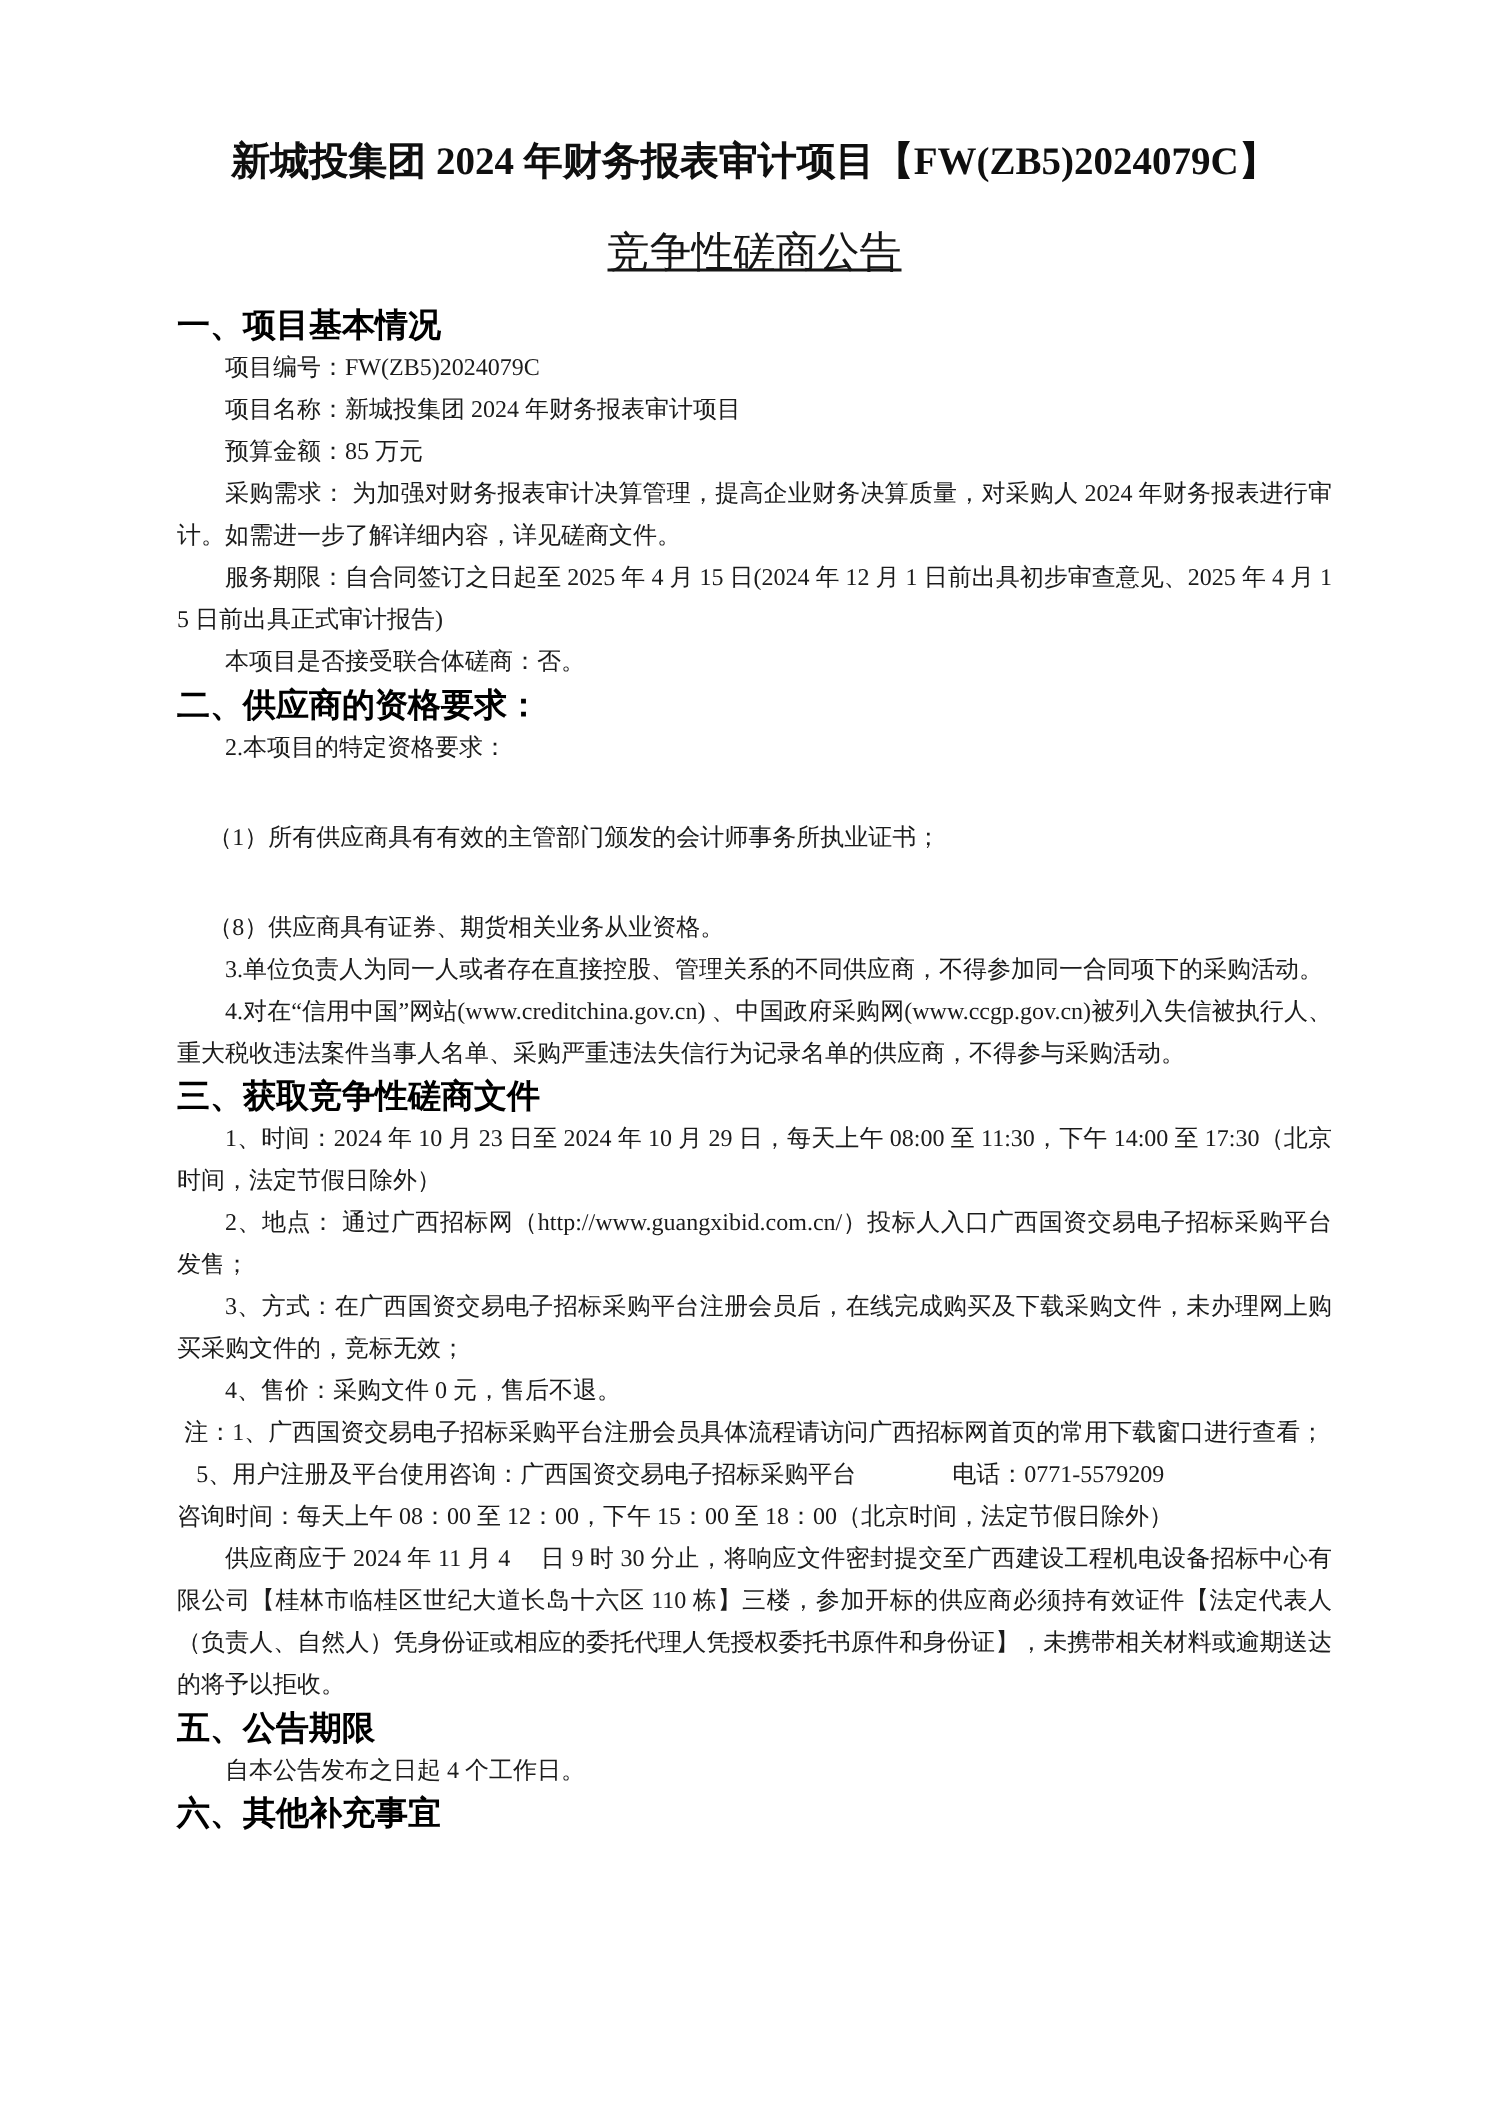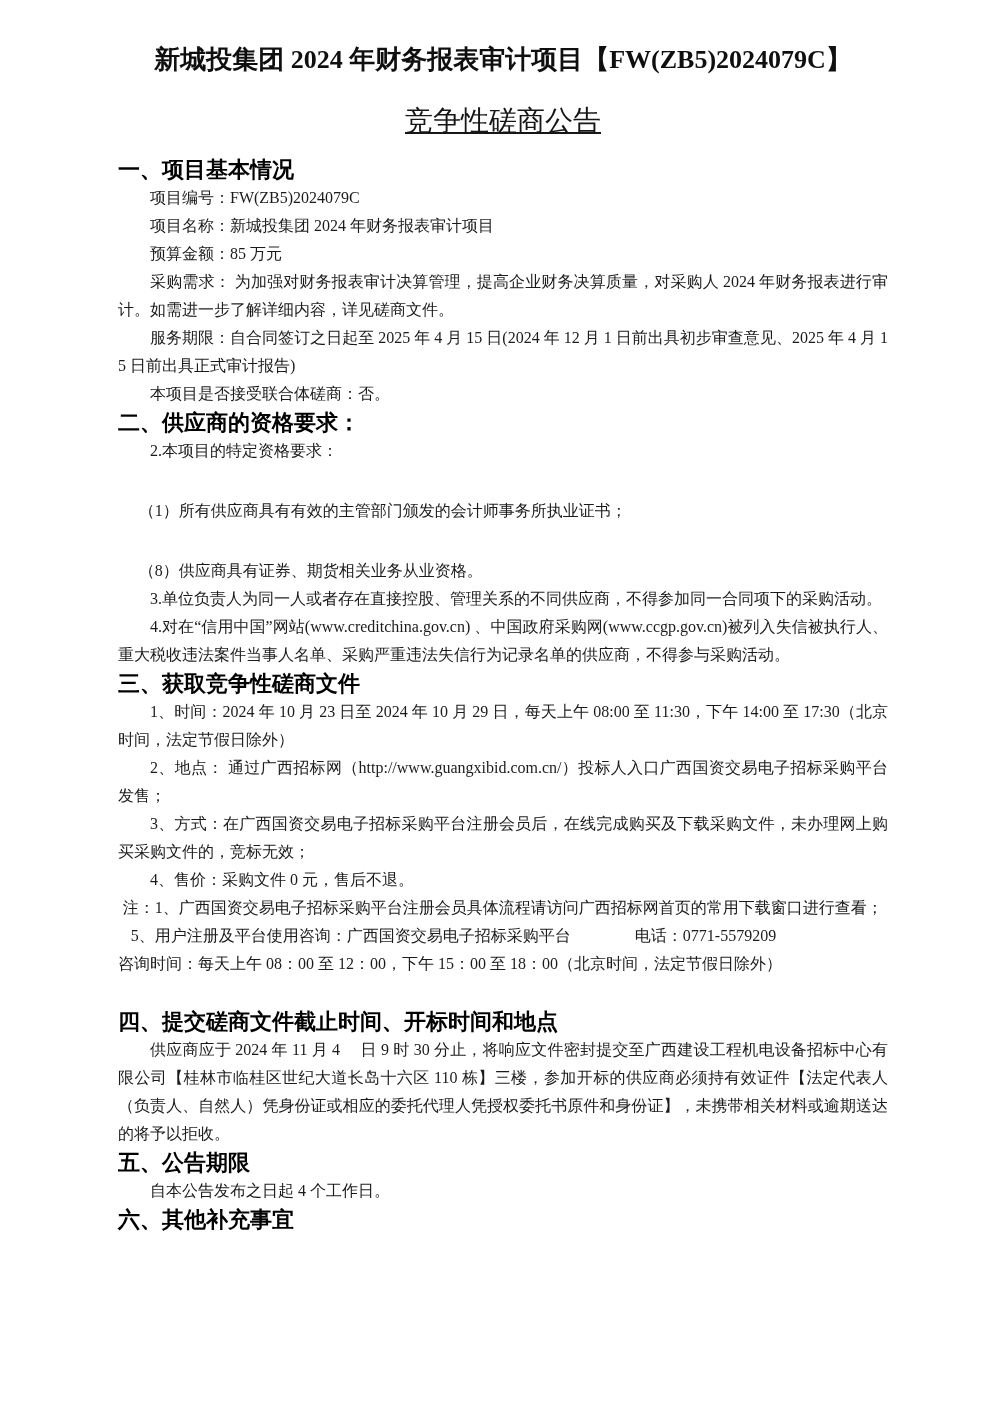--- a/index.html
+++ b/index.html
@@ -7,21 +7,21 @@
     padding: 0;
     background: #ffffff;
   }
   .page {
     position: relative;
     width: 1000px;
     height: 1414px;
     box-sizing: border-box;
     background: #ffffff;
     color: #1b1b1b;
-    padding: 42px 112px 0 118px;
+    padding: 90px 112px 0 118px;
     font-family: "Liberation Serif", "DejaVu Serif", serif;
     overflow: hidden;
   }
   .doc-title {
     font-size: 26px;
     font-weight: bold;
     color: #0f0f0f;
     text-align: center;
     line-height: 36px;
     margin: 0;
@@ -90,21 +90,20 @@
     <p class="para ind2">1、时间：2024 年 10 月 23 日至 2024 年 10 月 29 日，每天上午 08:00 至 11:30，下午 14:00 至 17:30（北京时间，法定节假日除外）</p>
     <p class="para ind2">2、地点： 通过广西招标网（http://www.guangxibid.com.cn/）投标人入口广西国资交易电子招标采购平台发售；</p>
     <p class="para ind2">3、方式：在广西国资交易电子招标采购平台注册会员后，在线完成购买及下载采购文件，未办理网上购买采购文件的，竞标无效；</p>
     <p class="para ind2">4、售价：采购文件 0 元，售后不退。</p>
     <p class="para ind03">注：1、广西国资交易电子招标采购平台注册会员具体流程请访问广西招标网首页的常用下载窗口进行查看；</p>
     <p class="para ind08">5、用户注册及平台使用咨询：广西国资交易电子招标采购平台　　　　电话：0771-5579209</p>
     <p class="para ind0">咨询时间：每天上午 08：00 至 12：00，下午 15：00 至 18：00（北京时间，法定节假日除外）</p>
   </section>
 
   <section>
-    <h3 class="sec-heading gap-before">四、提交磋商文件截止时间、开标时间和地点</h3>
     <p class="para ind2">供应商应于 2024 年 11 月 4 　日 9 时 30 分止，将响应文件密封提交至广西建设工程机电设备招标中心有限公司【桂林市临桂区世纪大道长岛十六区 110 栋】三楼，参加开标的供应商必须持有效证件【法定代表人（负责人、自然人）凭身份证或相应的委托代理人凭授权委托书原件和身份证】，未携带相关材料或逾期送达的将予以拒收。</p>
   </section>
 
   <section>
     <h3 class="sec-heading">五、公告期限</h3>
     <p class="para ind2">自本公告发布之日起 4 个工作日。</p>
   </section>
 
   <section>
     <h3 class="sec-heading">六、其他补充事宜</h3>

